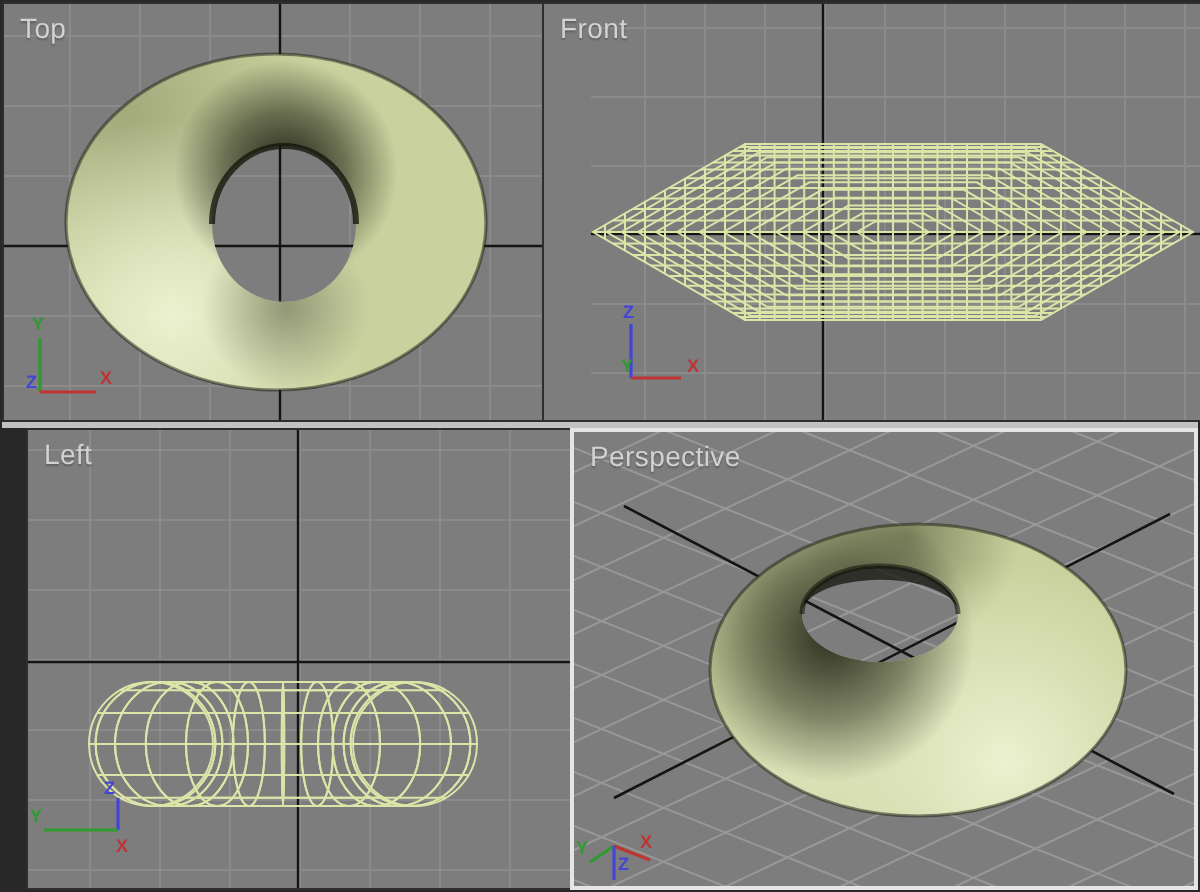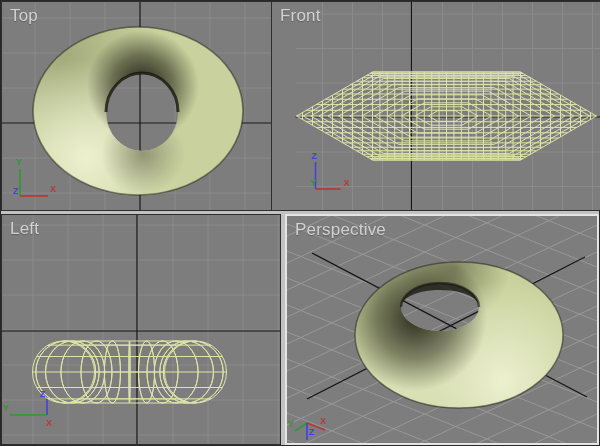--- a/index.html
+++ b/index.html
@@ -6,26 +6,26 @@
   body{
     width:600px;height:446px;position:relative;overflow:hidden;
     background:#282828;font-family:"Liberation Sans",sans-serif;
   }
   .divider{position:absolute;background:#c2c2c2}
   #div-v{left:281px;top:1px;width:4px;height:444px}
   #div-h{left:1px;top:211px;width:598px;height:3px}
   .viewport{position:absolute;background:#7d7d7d;border:1px solid #2e2e2e;box-sizing:border-box}
   #vp-top  {left:1px;  top:1px;  width:280px;height:210px}
   #vp-front{left:271px;top:1px;  width:361px;height:210px}
-  #vp-left {left:1px;  top:214px;width:280px;height:231px}
+  #vp-left {left:13px;  top:214px;width:280px;height:231px}
   #vp-persp{left:285px;top:214px;width:314px;height:231px;border:2px solid #e5e5e5}
   .viewport svg{position:absolute;left:0;top:0;width:100%;height:100%;display:block}
   .vp-label{
     position:absolute;left:8px;top:4px;z-index:5;
-    font-size:17px;color:#d2d2d2;letter-spacing:0.2px;
+    font-size:14px;color:#d2d2d2;letter-spacing:0.2px;
     text-shadow:0 1px 1px rgba(0,0,0,0.25);
     cursor:default;user-select:none;
   }
 </style>
 </head>
 <body>
 
 <div class="divider" id="div-v"></div>
 <div class="divider" id="div-h"></div>
 

